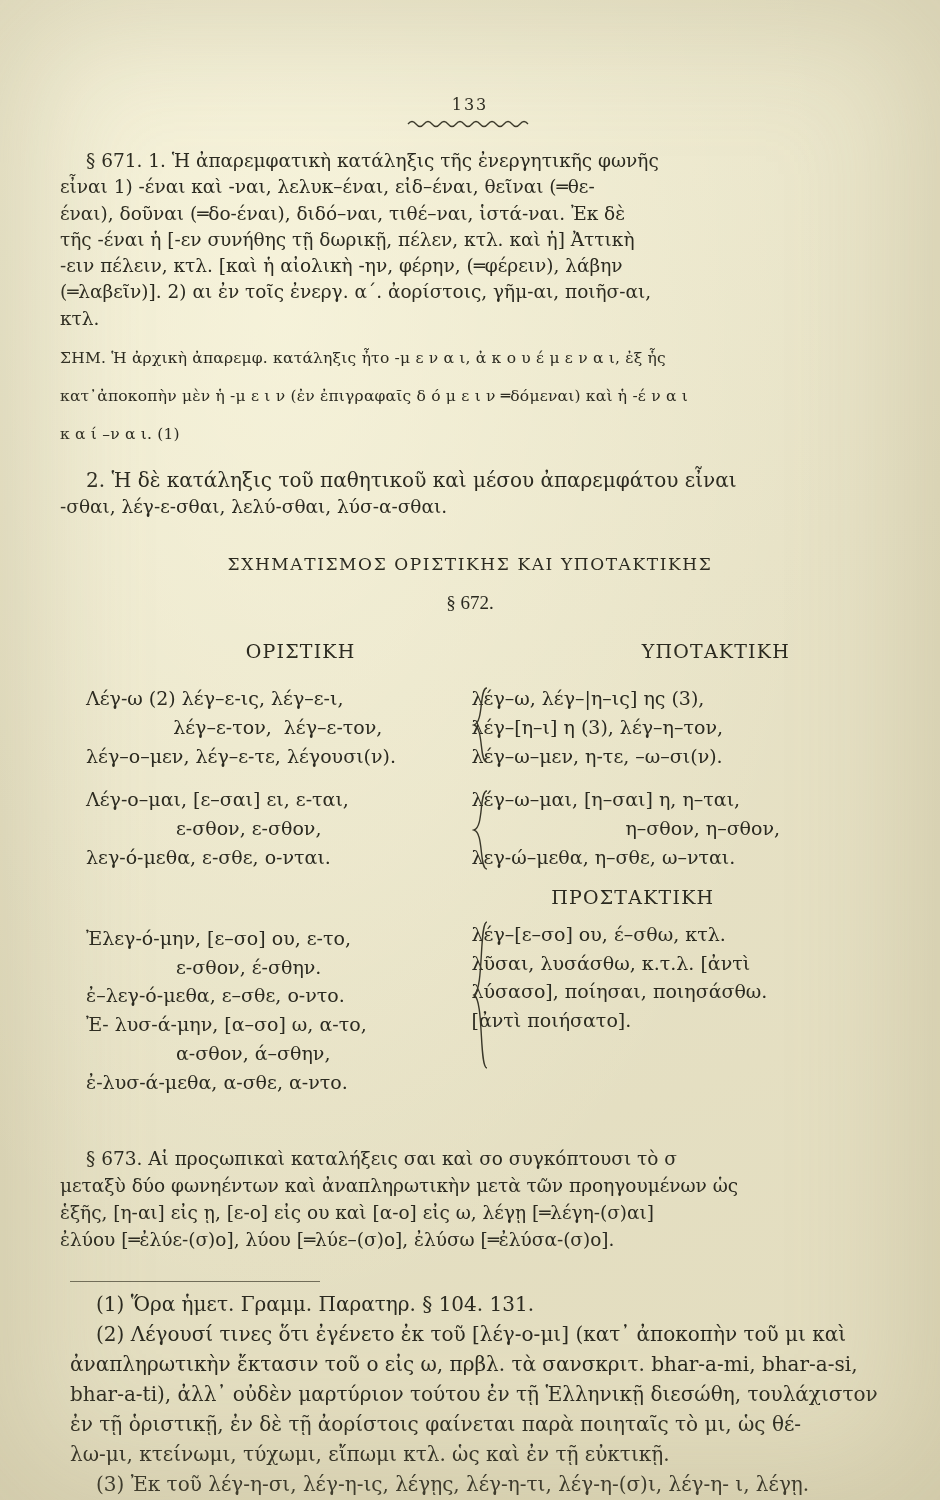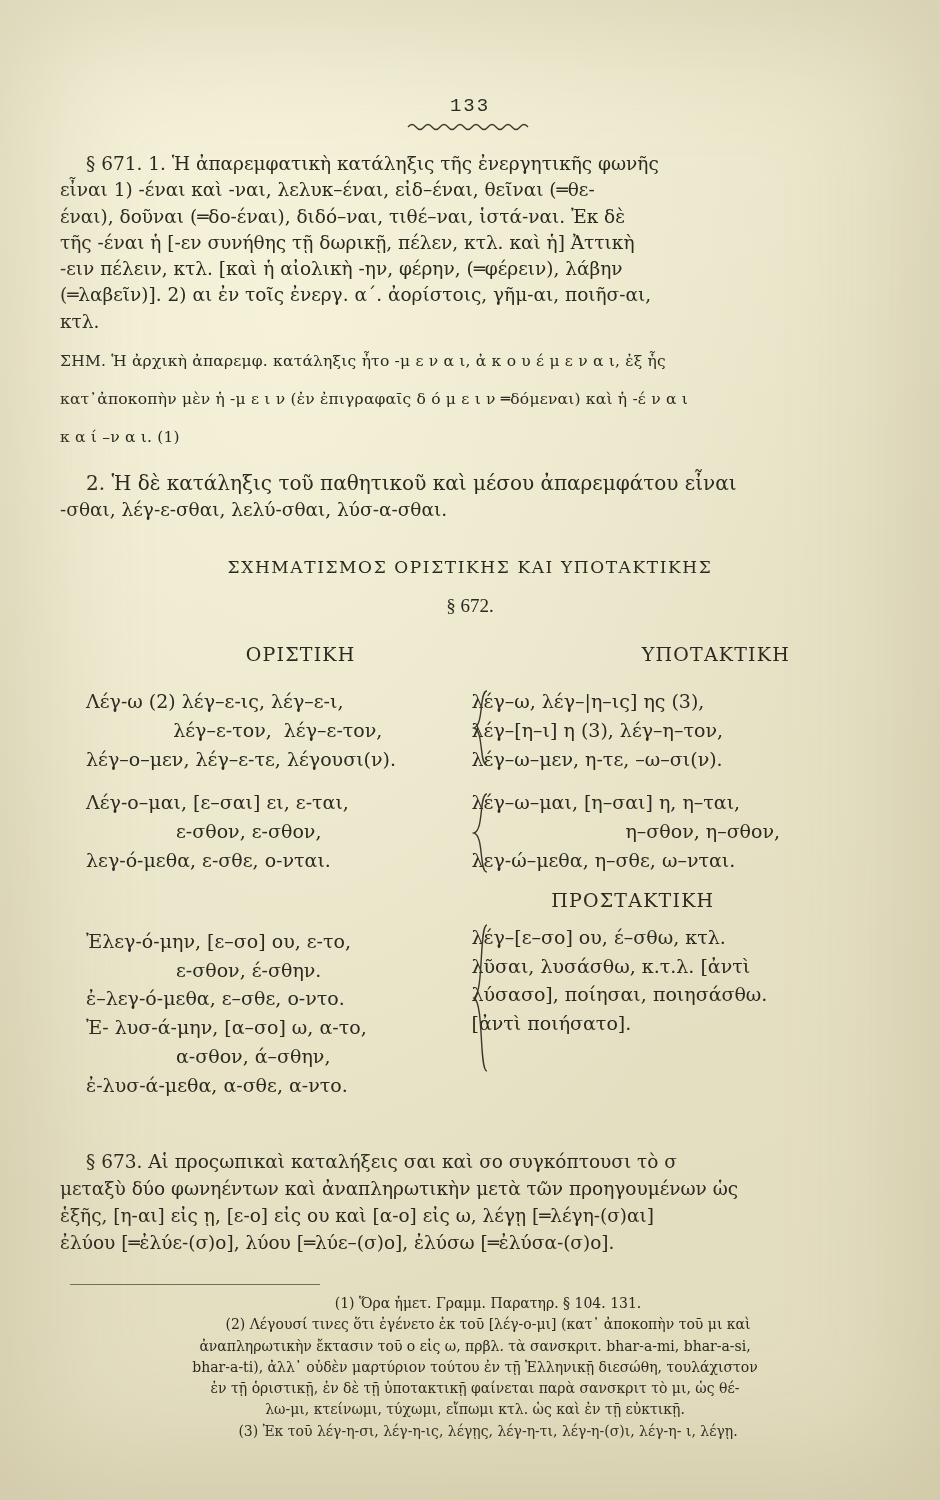--- a/index.html
+++ b/index.html
@@ -35,23 +35,22 @@
     left: 60px;
     top: 0;
     width: 820px;
   }
   
   .pagenum-wrap {
     text-align: center;
     margin-top: 95px;
   }
   .pagenum {
-    font-size: 19px;
+    font-size: 16px;
     letter-spacing: 2px;
-    font-family: Liberation Mono, monospace;
   }
   .rule {
     display: block;
     margin: 4px auto 0 auto;
     width: 128px;
     height: 10px;
   }
   
   .sec {
     font-size: 18.5px;
@@ -139,24 +138,23 @@
   }
   
   .fn-rule {
     width: 250px;
     height: 1px;
     background: #4a4735;
     margin: 28px 0 8px 10px;
     opacity: .75;
   }
   .footnotes {
-    font-size: 14px;
+    font-size: 20px;
     line-height: 1.45;
     padding-left: 10px;
-    text-align: center;
   }
   .footnotes p { margin: 0 0 1px 0; }
   .fn-ind { padding-left: 26px; }
 </style>
 </head>
 <body>
 
 <div class="page">
   <div class="content">
 
@@ -266,20 +264,20 @@
       <p style="margin:0;">ἐλύου [═ἐλύε-(σ)ο], λύου [═λύε–(σ)ο], ἐλύσω [═ἐλύσα-(σ)ο].</p>
     </div>
 
     <div class="fn-rule"></div>
 
     <div class="footnotes">
       <p class="fn-ind">(1) Ὅρα ἡμετ. Γραμμ. Παρατηρ. § 104. 131.</p>
       <p class="fn-ind">(2) Λέγουσί τινες ὅτι ἐγένετο ἐκ τοῦ [λέγ-ο-μι] (κατ᾽ ἀποκοπὴν τοῦ μι καὶ</p>
       <p>ἀναπληρωτικὴν ἔκτασιν τοῦ ο εἰς ω, πρβλ. τὰ σανσκριτ. bhar-a-mi, bhar-a-si,</p>
       <p>bhar-a-ti), ἀλλ᾽ οὐδὲν μαρτύριον τούτου ἐν τῇ Ἑλληνικῇ διεσώθη, τουλάχιστον</p>
-      <p>ἐν τῇ ὁριστικῇ, ἐν δὲ τῇ ὑποτακτικῇ φαίνεται παρὰ σανσκριτ τὸ μι, ὡς θέ-</p>
+      <p>ἐν τῇ ὁριστικῇ, ἐν δὲ τῇ ἀορίστοις φαίνεται παρὰ ποιηταῖς τὸ μι, ὡς θέ-</p>
       <p>λω-μι, κτείνωμι, τύχωμι, εἴπωμι κτλ. ὡς καὶ ἐν τῇ εὐκτικῇ.</p>
       <p class="fn-ind">(3) Ἐκ τοῦ λέγ-η-σι, λέγ-η-ις, λέγῃς, λέγ-η-τι, λέγ-η-(σ)ι, λέγ-η- ι, λέγῃ.</p>
     </div>
 
   </div>
   <div class="vignette"></div>
 </div>
 
 </body></html>

